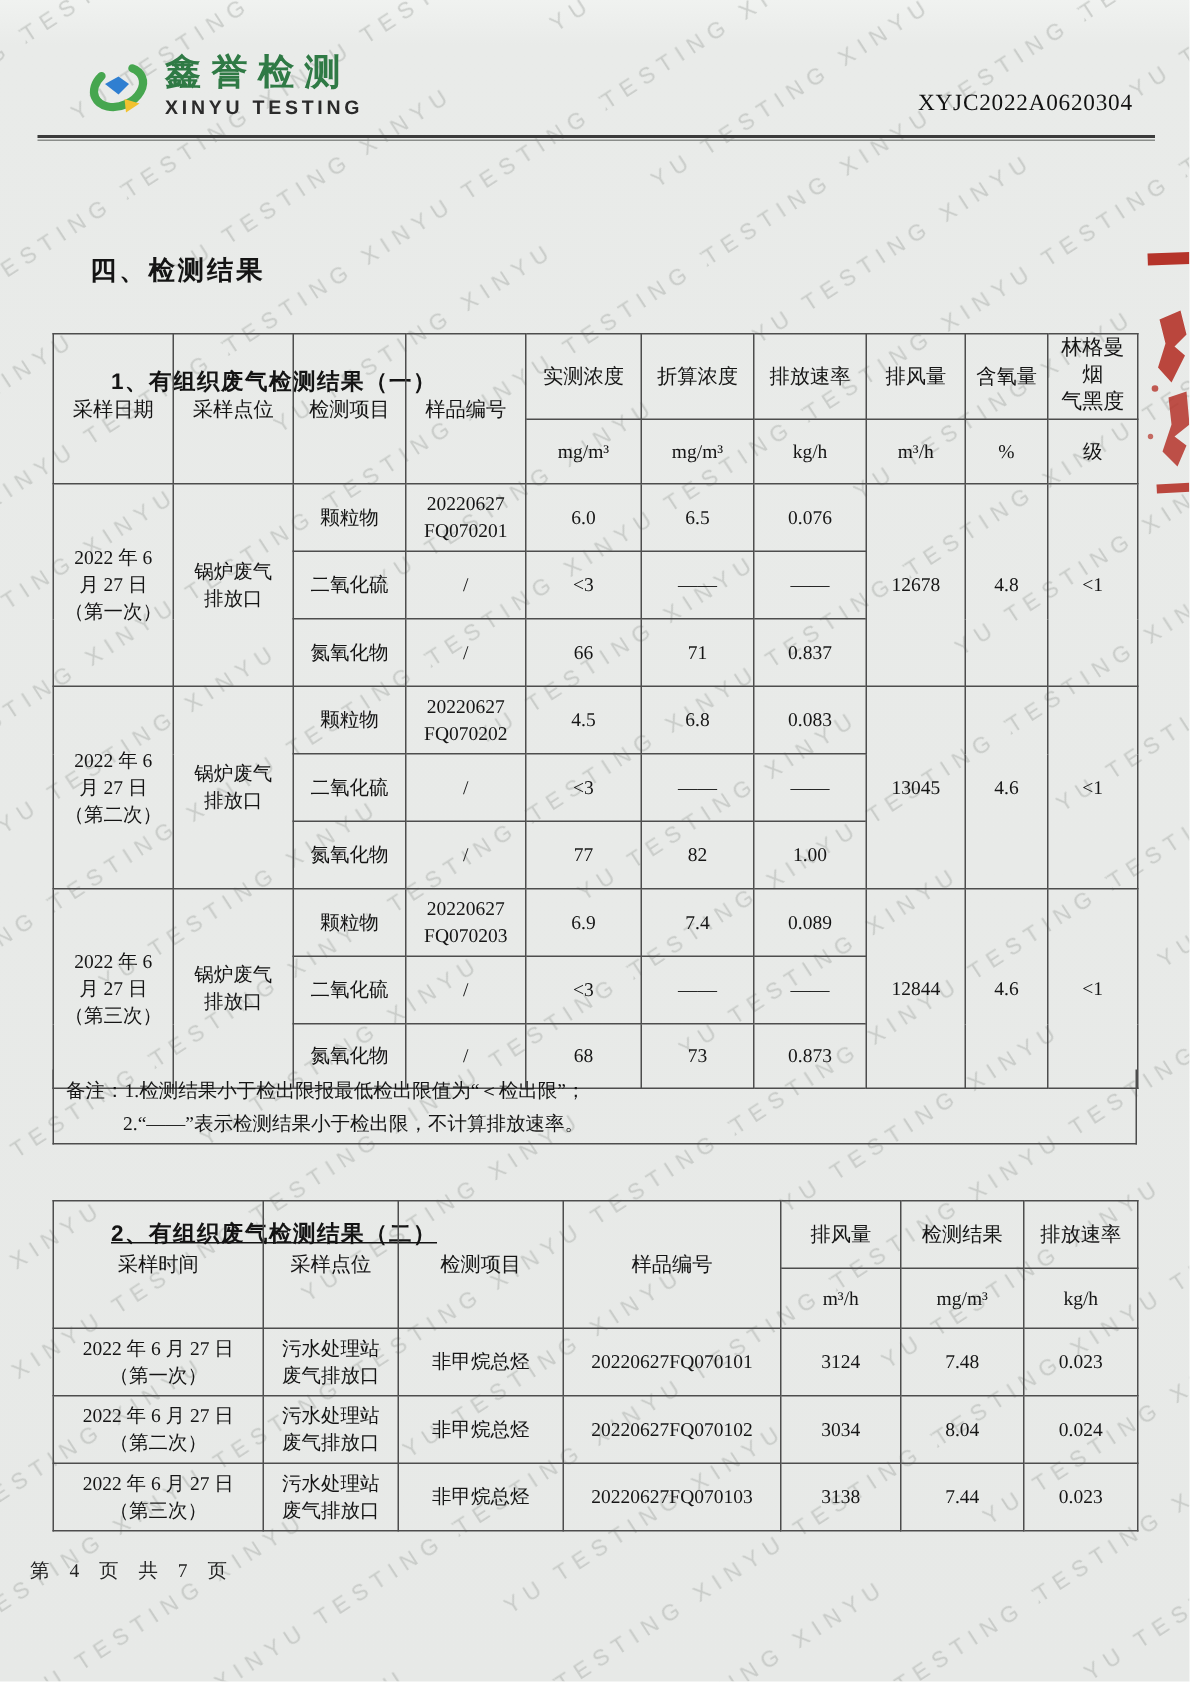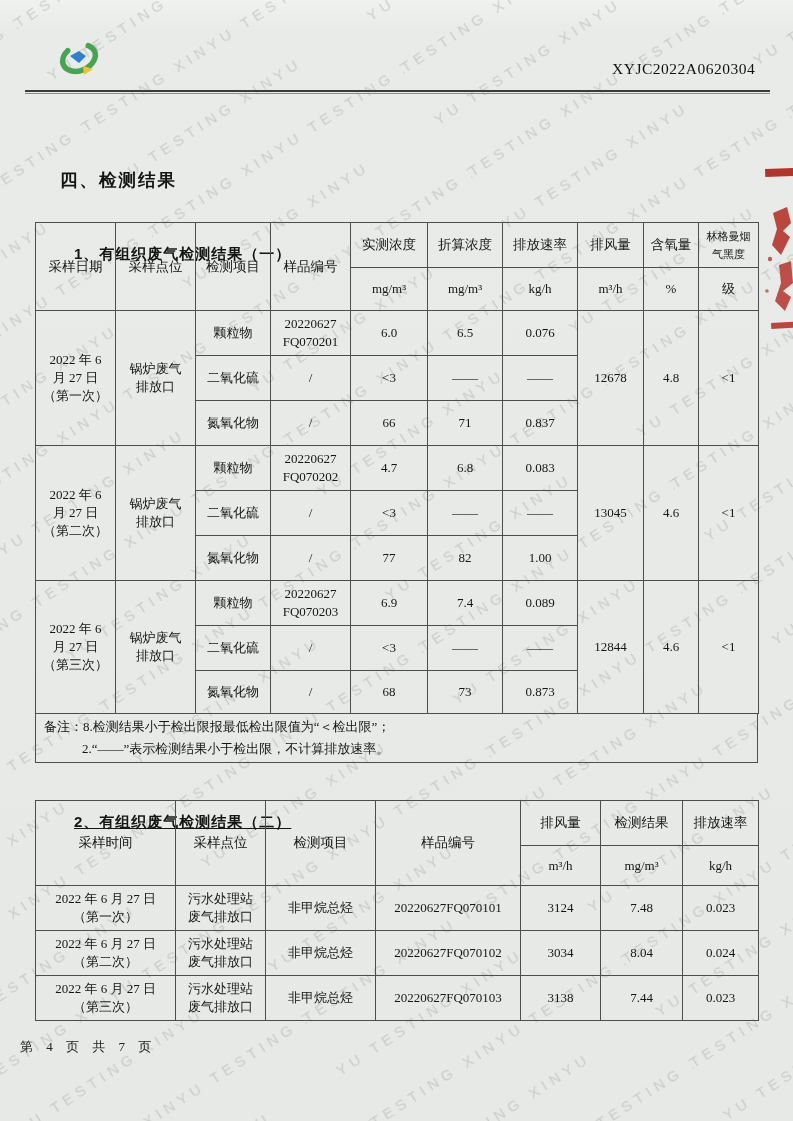--- a/index.html
+++ b/index.html
@@ -39,21 +39,21 @@
   .sub2{left:74px;top:771px;text-decoration:underline;}
 
   
   table.rpt{position:absolute;border-collapse:collapse;table-layout:fixed;
     font-size:13px;color:#151515;background:transparent;}
   table.rpt td{border:1px solid #4d4d4d;text-align:center;vertical-align:middle;
     padding:1px 2px;line-height:18px;overflow:hidden;}
   .t1{left:35px;top:222px;width:723px;}
   .t2{left:35px;top:800px;width:723px;}
   .hdr{font-size:13.5px;margin-left:40px;}
-  .small-hdr{font-size:11px;line-height:14px;margin-left:44px;}
+  .small-hdr{font-size:14px;line-height:14px;margin-left:44px;}
   .nw{white-space:nowrap;}
 
   
   .notes{position:absolute;left:35px;top:713px;width:723px;height:50px;
     border:1px solid #4d4d4d;border-top:none;box-sizing:border-box;
     font-size:13px;line-height:22px;padding:3px 6px 0 8px;color:#151515;}
   .notes .l2{padding-left:38px;}
 
   .footer{position:absolute;left:0;top:1038px;width:100%;text-align:left;
     font-size:13px;letter-spacing:5px;color:#222;padding-left:20px;}
@@ -74,20 +74,24 @@
   </svg>
 
   <div class="content">
 
     <div class="logo">
       <svg width="46" height="48" viewBox="0 0 46 48">
         <ellipse cx="23" cy="22" rx="17" ry="12.5" fill="none" stroke="#46a64f" stroke-width="5.5" transform="rotate(-24 23 22)" stroke-dasharray="62 22" stroke-linecap="round"></ellipse>
         <path d="M14 20 L23 15 L30 20 L23 27 Z" fill="#2f7fd1"></path>
         <path d="M27 30 L37 33 L28 39 Z" fill="#f2c230"></path>
       </svg>
+      <div class="logo-text">
+        <div class="logo-cn">鑫誉检测</div>
+        <div class="logo-en">XINYU TESTING</div>
+      </div>
     </div>
     <div class="report-no">XYJC2022A0620304</div>
     <div class="head-rule"></div>
     <div class="head-rule2"></div>
 
     <div class="seal">
       <svg width="36" height="175" viewBox="0 0 36 175">
         <rect x="8" y="4" width="30" height="8" fill="#b5342a" transform="rotate(-2 8 4)"></rect>
         <path d="M16 48 L30 42 L34 58 L26 66 L33 72 L24 90 L15 80 L20 64 Z" fill="#b5342a" opacity="0.9"></path>
         <path d="M22 100 L34 96 L36 118 L26 126 L34 132 L28 146 L18 136 L24 118 Z" fill="#b5342a" opacity="0.85"></path>
@@ -183,21 +187,21 @@
         </td>
         <td rowspan="3">
           <div>锅炉废气</div>
           <div>排放口</div>
         </td>
         <td>颗粒物</td>
         <td>
           <div>20220627</div>
           <div>FQ070202</div>
         </td>
-        <td>4.7</td>
+        <td>4.5</td>
         <td>6.8</td>
         <td>0.083</td>
         <td rowspan="3">13045</td>
         <td rowspan="3">4.6</td>
         <td rowspan="3">&lt;1</td>
       </tr>
       <tr style="height:45px">
         <td>二氧化硫</td>
         <td>/</td>
         <td>&lt;3</td>
@@ -245,21 +249,21 @@
         <td>氮氧化物</td>
         <td>/</td>
         <td>68</td>
         <td>73</td>
         <td>0.873</td>
       </tr>
     </tbody>
       </table>
 
     <div class="notes">
-      <div>备注：8.检测结果小于检出限报最低检出限值为“＜检出限”；</div>
+      <div>备注：1.检测结果小于检出限报最低检出限值为“＜检出限”；</div>
       <div class="l2">2.“——”表示检测结果小于检出限，不计算排放速率。</div>
     </div>
 
     <div class="sub-title sub2">2、有组织废气检测结果（二）</div>
 
     <table class="rpt t2">
       <colgroup>
         <col style="width:140px">
           <col style="width:90px">
           <col style="width:110px">

